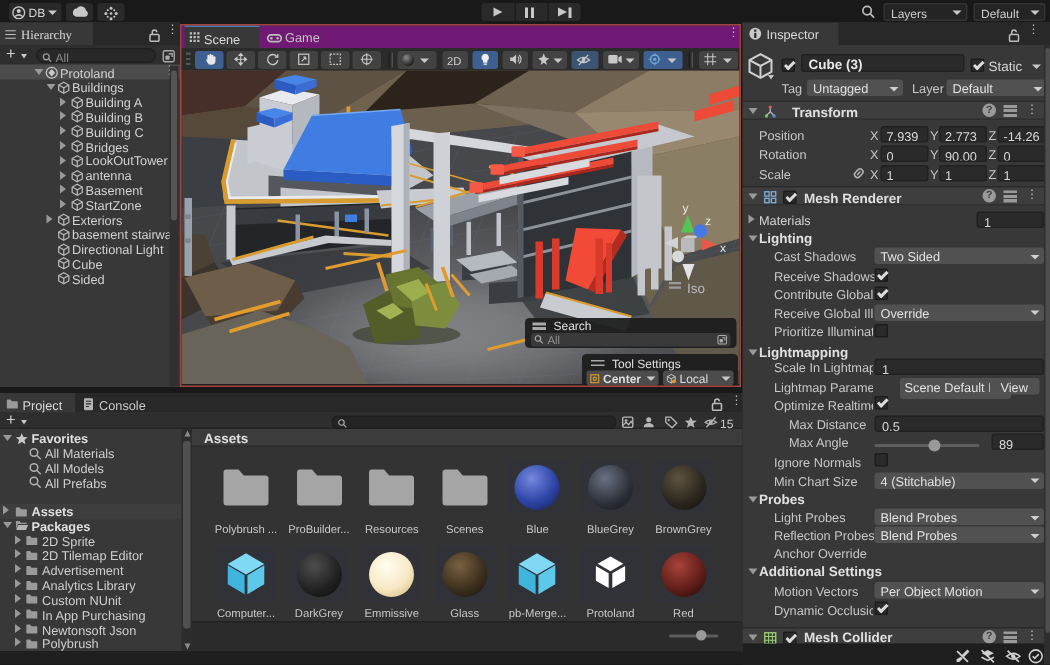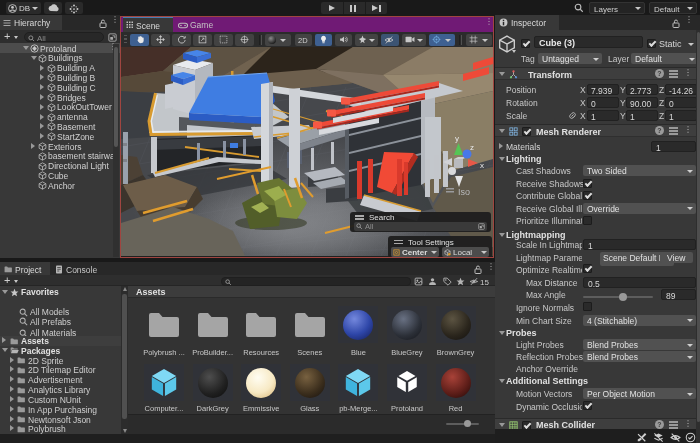--- a/index.html
+++ b/index.html
@@ -113,21 +113,21 @@
       <div class="abs" style="right:3px;top:4px;width:0;height:0;border-left:3px solid transparent;border-right:3px solid transparent;border-top:3px solid #c8c8c8;"></div>
     </div>
     <div class="abs" style="left:649px;top:2px;width:48px;height:12px;background:#242424;border:1px solid #333;border-radius:2px;">
       <span class="abs" style="left:4px;top:1.5px;font-size:8px;color:#cfcfcf;">Default</span>
       <div class="abs" style="right:3px;top:4px;width:0;height:0;border-left:3px solid transparent;border-right:3px solid transparent;border-top:3px solid #c8c8c8;"></div>
     </div>
   </div>
 
   <div class="abs" id="hierarchy" style="left:0;top:15px;width:120px;height:243px;background:#383838;">
 
-    <div class="abs tabbar" style="left:0;top:0;width:120px;height:15px;">
+    <div class="abs tabbar" style="left:0;top:0;width:120px;height:15px;font-family:Liberation Serif, serif;">
       <div class="abs tab" style="left:0;top:0;width:62px;height:15px;">
         <svg class="abs" style="left:3px;top:4px" width="8" height="8" viewBox="0 0 16 16">
           <g stroke="#c0c0c0" stroke-width="1.6" fill="none">
               <path d="M1 3h14M1 8h14M1 13h14"></path>
             </g>
         </svg>
         <span class="abs" style="left:14px;top:3px;font-size:8.5px;color:#dadada;">Hierarchy</span>
       </div>
       <svg class="abs" style="left:99px;top:3.5px" width="8" height="9" viewBox="0 0 16 18">
         <rect x="2" y="8" width="12" height="9" rx="1.5" fill="none" stroke="#bdbdbd" stroke-width="2"></rect>
@@ -248,21 +248,21 @@
       <div class="trow" style="top:127.4px;">
           <svg class="tic" style="left:38px" viewBox="0 0 16 16">
             <use href="#cubeic"></use>
           </svg>
           <span class="ttx" style="left:48px;">Cube</span>
         </div>
       <div class="trow" style="top:137.2px;">
           <svg class="tic" style="left:38px" viewBox="0 0 16 16">
             <use href="#cubeic"></use>
           </svg>
-          <span class="ttx" style="left:48px;">Anchor</span>
+          <span class="ttx" style="left:48px;">Sided</span>
         </div>
     </div>
 
     <div class="abs" style="left:113px;top:29px;width:6px;height:213px;background:#303030;">
       <div class="abs" style="left:1px;top:3px;width:4px;height:100px;background:#555;border-radius:2px;"></div>
     </div>
   </div>
 
   <div class="abs" id="scene" style="left:120px;top:16px;width:374px;height:242px;background:#202020;overflow:hidden;">
 
@@ -885,21 +885,21 @@
     </div>
 
     <div class="abs" style="left:0;top:23.5px;width:121px;height:148.5px;background:#383838;">
       <div class="ptrow" style="top:1.3px;">
           <i class="tri dn" style="left:2px;"></i>
         <svg class="tic" style="left:10px" viewBox="0 0 16 16">
             <path d="M8 1.5 L10 6 L15 6.3 L11.2 9.5 L12.5 14.5 L8 11.8 L3.5 14.5 L4.8 9.5 L1 6.3 L6 6 Z" fill="#c8c8c8"></path>
           </svg>
         <span class="ttx bold" style="left:21px;">Favorites</span>
         </div>
-      <div class="ptrow" style="top:11.2px;margin-top:31px;">
+      <div class="ptrow" style="top:11.2px;">
           <svg class="tic" style="left:19px" viewBox="0 0 16 16">
             <use href="#magic"></use>
           </svg>
           <span class="ttx" style="left:30px;">All Materials</span>
         </div>
       <div class="ptrow" style="top:21px;">
           <svg class="tic" style="left:19px" viewBox="0 0 16 16">
             <use href="#magic"></use>
           </svg>
           <span class="ttx" style="left:30px;">All Models</span>

